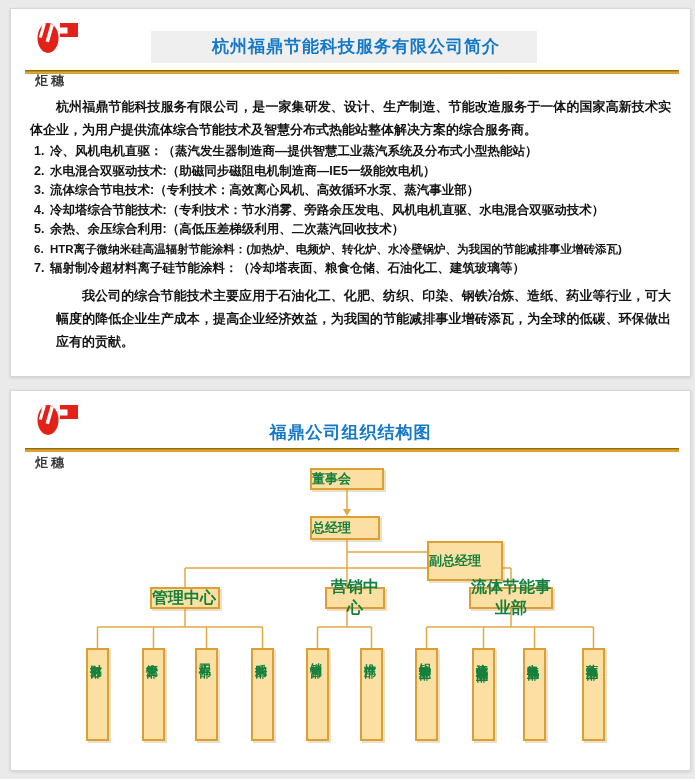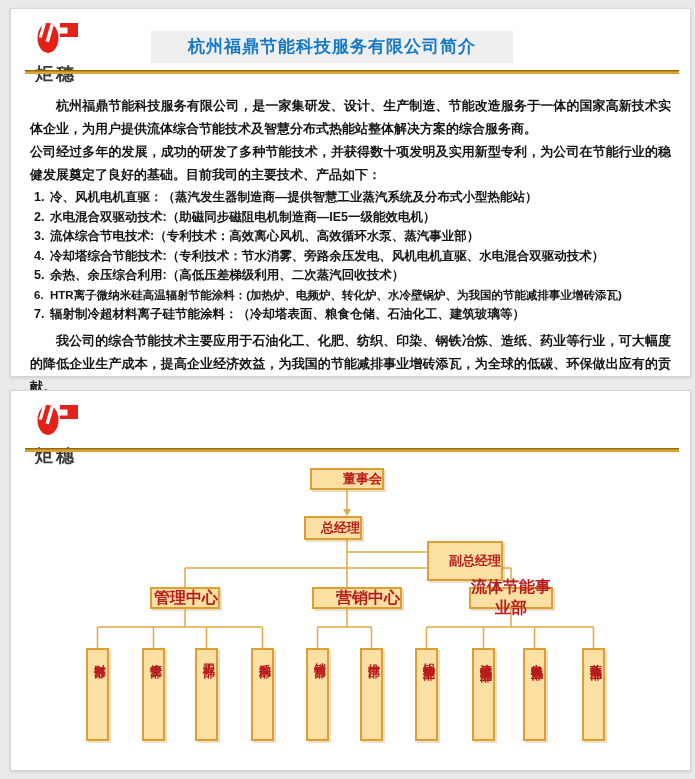--- a/index.html
+++ b/index.html
@@ -17,68 +17,68 @@
     box-shadow:0 1px 3px rgba(0,0,0,.12);
     box-sizing:border-box;
   }
   #panel1{top:8px;height:369px;}
   #panel2{top:390px;height:381px;}
 
   
   .logo{position:absolute;left:24px;top:10px;width:60px;text-align:left;}
   .logo .mark{display:block;}
   .logo .logo-label{
-    display:block;font-size:18px;font-weight:bold;color:#3a3a3a;
-    letter-spacing:3px;margin-top:3px;
+    display:block;font-size:13px;font-weight:bold;color:#3a3a3a;
+    letter-spacing:3px;margin-top:13px;
   }
 
   
   .doc-title1{
     position:absolute;left:140px;top:22px;width:362px;height:32px;
     background:#efefef;
     color:#1478c8;font-size:17px;font-weight:bold;
-    text-align:center;line-height:32px;letter-spacing:1px;
+    text-align:center;line-height:32px;letter-spacing:1px;padding-left:24px;
   }
   .doc-title2{
     position:absolute;left:0;top:30px;width:100%;
     color:#1478c8;font-size:17px;font-weight:bold;
     text-align:center;letter-spacing:1px;
   }
   .gold-rule{
     position:absolute;left:14px;width:654px;height:4px;
     background:linear-gradient(to bottom,#7c5608 0%,#b78414 30%,#e2ab3c 65%,#cf9722 100%);
   }
   #panel1 .gold-rule{top:61px;}
   #panel2 .gold-rule{top:57px;}
 
   
   .body-text{
     position:absolute;left:19px;right:19px;top:86px;
     color:#141414;font-weight:bold;font-size:13px;line-height:23px;
     text-align:justify;
   }
-  .para{margin:0;font-family:Liberation Mono, monospace;}
+  .para{margin:0;}
   .indent{text-indent:2em;}
   .list{margin:1px 0 3px 0;}
   .li{display:flex;line-height:19.5px;font-size:12.5px;}
   .li .num{width:20px;flex:0 0 20px;padding-left:4px;box-sizing:border-box;}
   .li .li-text{flex:1;}
   .li.tight{font-size:11.5px;}
-  .para-last{margin-top:5px;}
+  .para-last{margin-top:5px;margin-left:26px;}
 
   
   .org{position:absolute;left:0;top:0;width:681px;height:381px;}
   .org svg{position:absolute;left:0;top:0;}
   .node{
     position:absolute;box-sizing:border-box;
     background:#fcdfa3;
     border:2px solid #dc9f33;
     box-shadow:2px 2px 0 rgba(185,140,55,.28);
-    color:#b91c1c;font-weight:bold;
-    display:flex;align-items:center;justify-content:flex-end;
+    color:#15803d;font-weight:bold;
+    display:flex;align-items:center;justify-content:flex-start;
     text-align:center;
   }
   .node.mgr{font-size:13px;}
   .node.ctr{font-size:16px;}
   .node.dept{top:257px;width:23px;height:93px;align-items:flex-start;padding-top:4px;}
   .node.dept .vtext{
     writing-mode:vertical-rl;text-orientation:upright;
     font-size:12px;letter-spacing:1px;line-height:15px;
   }
 </style>
@@ -98,21 +98,20 @@
       </svg>
     </span>
     <span class="logo-label">炬穗</span>
   </div>
 
   <div class="doc-title1">杭州福鼎节能科技服务有限公司简介</div>
   <div class="gold-rule"></div>
 
   <div class="body-text">
     <p class="para indent">杭州福鼎节能科技服务有限公司，是一家集研发、设计、生产制造、节能改造服务于一体的国家高新技术实体企业，为用户提供流体综合节能技术及智慧分布式热能站整体解决方案的综合服务商。</p>
-    <p class="para">公司经过多年的发展，成功的研发了多种节能技术，并获得数十项发明及实用新型专利，为公司在节能行业的稳健发展奠定了良好的基础。目前我司的主要技术、产品如下：</p>
 
     <div class="list">
       <div class="li">
         <span class="num">1.</span>
         <span class="li-text">冷、风机电机直驱：（蒸汽发生器制造商—提供智慧工业蒸汽系统及分布式小型热能站）</span>
       </div>
       <div class="li">
         <span class="num">2.</span>
         <span class="li-text">水电混合双驱动技术:（助磁同步磁阻电机制造商—IE5一级能效电机）</span>
       </div>
@@ -150,20 +149,21 @@
         <ellipse cx="13" cy="19" rx="10.5" ry="15" fill="#e32119"></ellipse>
         <rect x="6" y="4" width="3" height="15" fill="#ffffff" transform="rotate(16 7.5 11)"></rect>
         <rect x="13" y="5" width="3.5" height="18" fill="#ffffff" transform="rotate(16 14.5 14)"></rect>
         <rect x="25" y="4" width="18" height="14" fill="#e32119"></rect>
         <rect x="25" y="8.5" width="7.5" height="6" fill="#ffffff"></rect>
       </svg>
     </span>
     <span class="logo-label">炬穗</span>
   </div>
 
+  <div class="doc-title2">福鼎公司组织结构图</div>
   <div class="gold-rule"></div>
 
   <div class="org">
     <svg width="681" height="381">
       <g stroke="#e2a944" stroke-width="1.5" fill="none">
 
         <path d="M336 99 V119"></path>
 
         <path d="M336 149 V177"></path>
 
@@ -192,31 +192,31 @@
           <path d="M472.5 236 V257"></path>
         <path d="M523.5 236 V257"></path>
           <path d="M582.5 236 V257"></path>
       </g>
       <polygon points="332,118 340,118 336,125" fill="#e2a944"></polygon>
     </svg>
 
     <div class="node mgr" style="left:299px;top:77px;width:74px;height:22px">
       <span>董事会</span>
     </div>
-    <div class="node mgr" style="left:293px;top:125px;width:58px;height:24px">
+    <div class="node mgr" style="left:299px;top:125px;width:70px;height:24px">
       <span>总经理</span>
     </div>
     <div class="node mgr" style="left:416px;top:150px;width:76px;height:40px">
       <span>副总经理</span>
     </div>
 
     <div class="node ctr" style="left:139px;top:196px;width:70px;height:22px">
       <span>管理中心</span>
     </div>
-    <div class="node ctr" style="left:301px;top:196px;width:90px;height:22px">
+    <div class="node ctr" style="left:314px;top:196px;width:60px;height:22px">
       <span>营销中心</span>
     </div>
     <div class="node ctr" style="left:458px;top:196px;width:84px;height:22px">
       <span>流体节能事业部</span>
     </div>
 
     <div class="node dept" style="left:75px">
         <span class="vtext">财务部</span>
       </div>
     <div class="node dept" style="left:131px">

